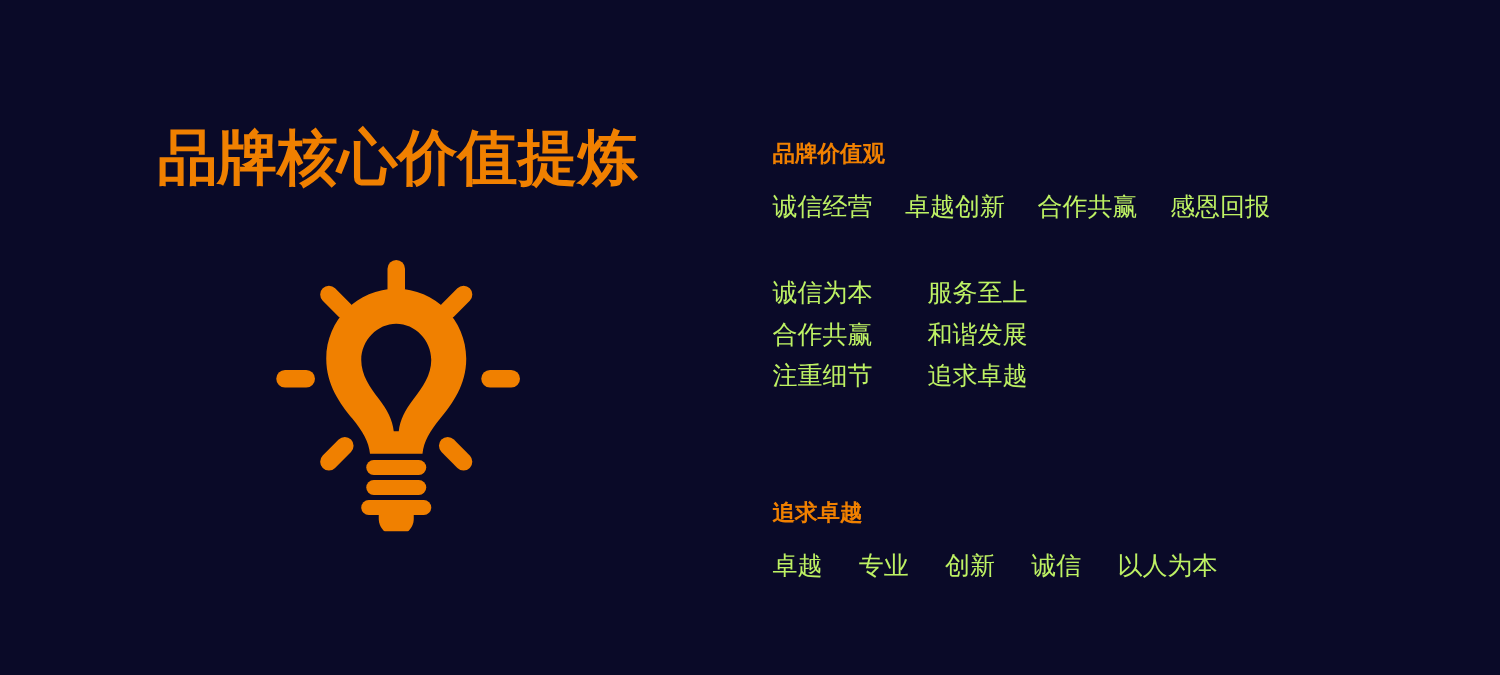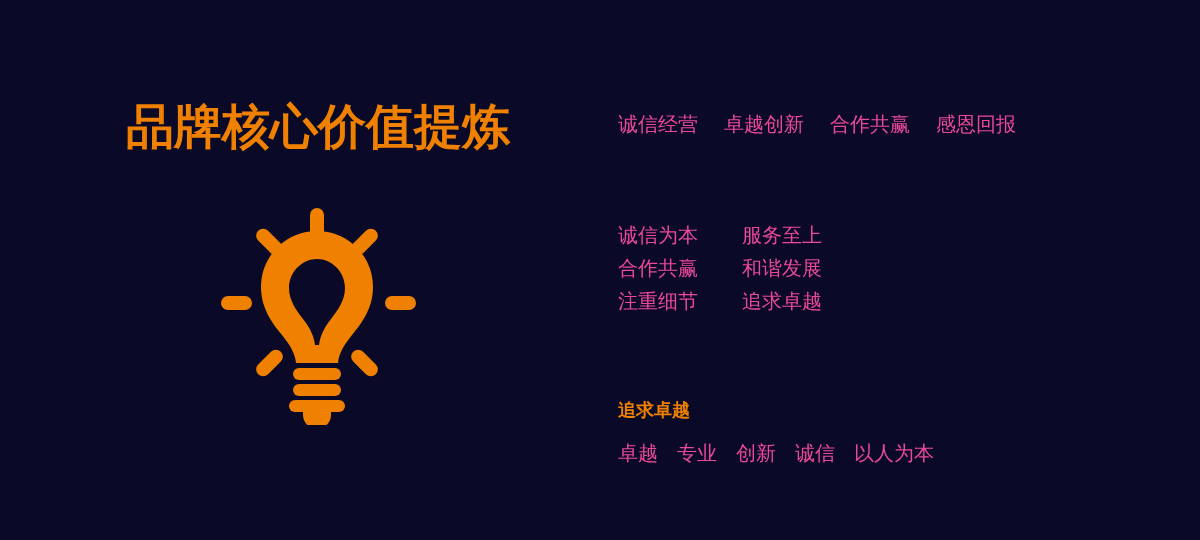--- a/index.html
+++ b/index.html
@@ -78,29 +78,29 @@
 
   .item-row {
     display: flex;
     align-items: baseline;
     white-space: nowrap;
   }
   .item-row + .item-row { margin-top: 9px; }
 
   .item {
     font-size: 20px;
-    color: #ec4899;
+    color: #bef264;
     line-height: 24px;
     white-space: nowrap;
   }
 
   
   #section-values .item + .item      { margin-left: 26px; }
   #section-philosophy .item + .item  { margin-left: 30px; }
-  #section-traits .item + .item      { margin-left: 19px; }
+  #section-traits .item + .item      { margin-left: 29px; }
 
   #section-philosophy .item { width: 94px; }
   #section-philosophy .item:last-child { width: auto; }
 </style>
 </head>
 <body>
 
 <div id="slide">
 
   <div id="left-panel">
@@ -144,20 +144,21 @@
           <path d="M93 217 h28 v3 c0 8 -7 14 -14 14 c-7 0 -14 -6 -14 -14 z"></path>
         </g>
       </svg>
     </div>
 
   </div>
 
   <div id="right-panel">
 
     <div class="section" id="section-values">
+      <div class="section-heading">品牌价值观</div>
       <div class="item-row">
         <span class="item">诚信经营</span>
         <span class="item">卓越创新</span>
         <span class="item">合作共赢</span>
         <span class="item">感恩回报</span>
       </div>
     </div>
 
     <div class="section" id="section-philosophy">
       <div class="item-row">

